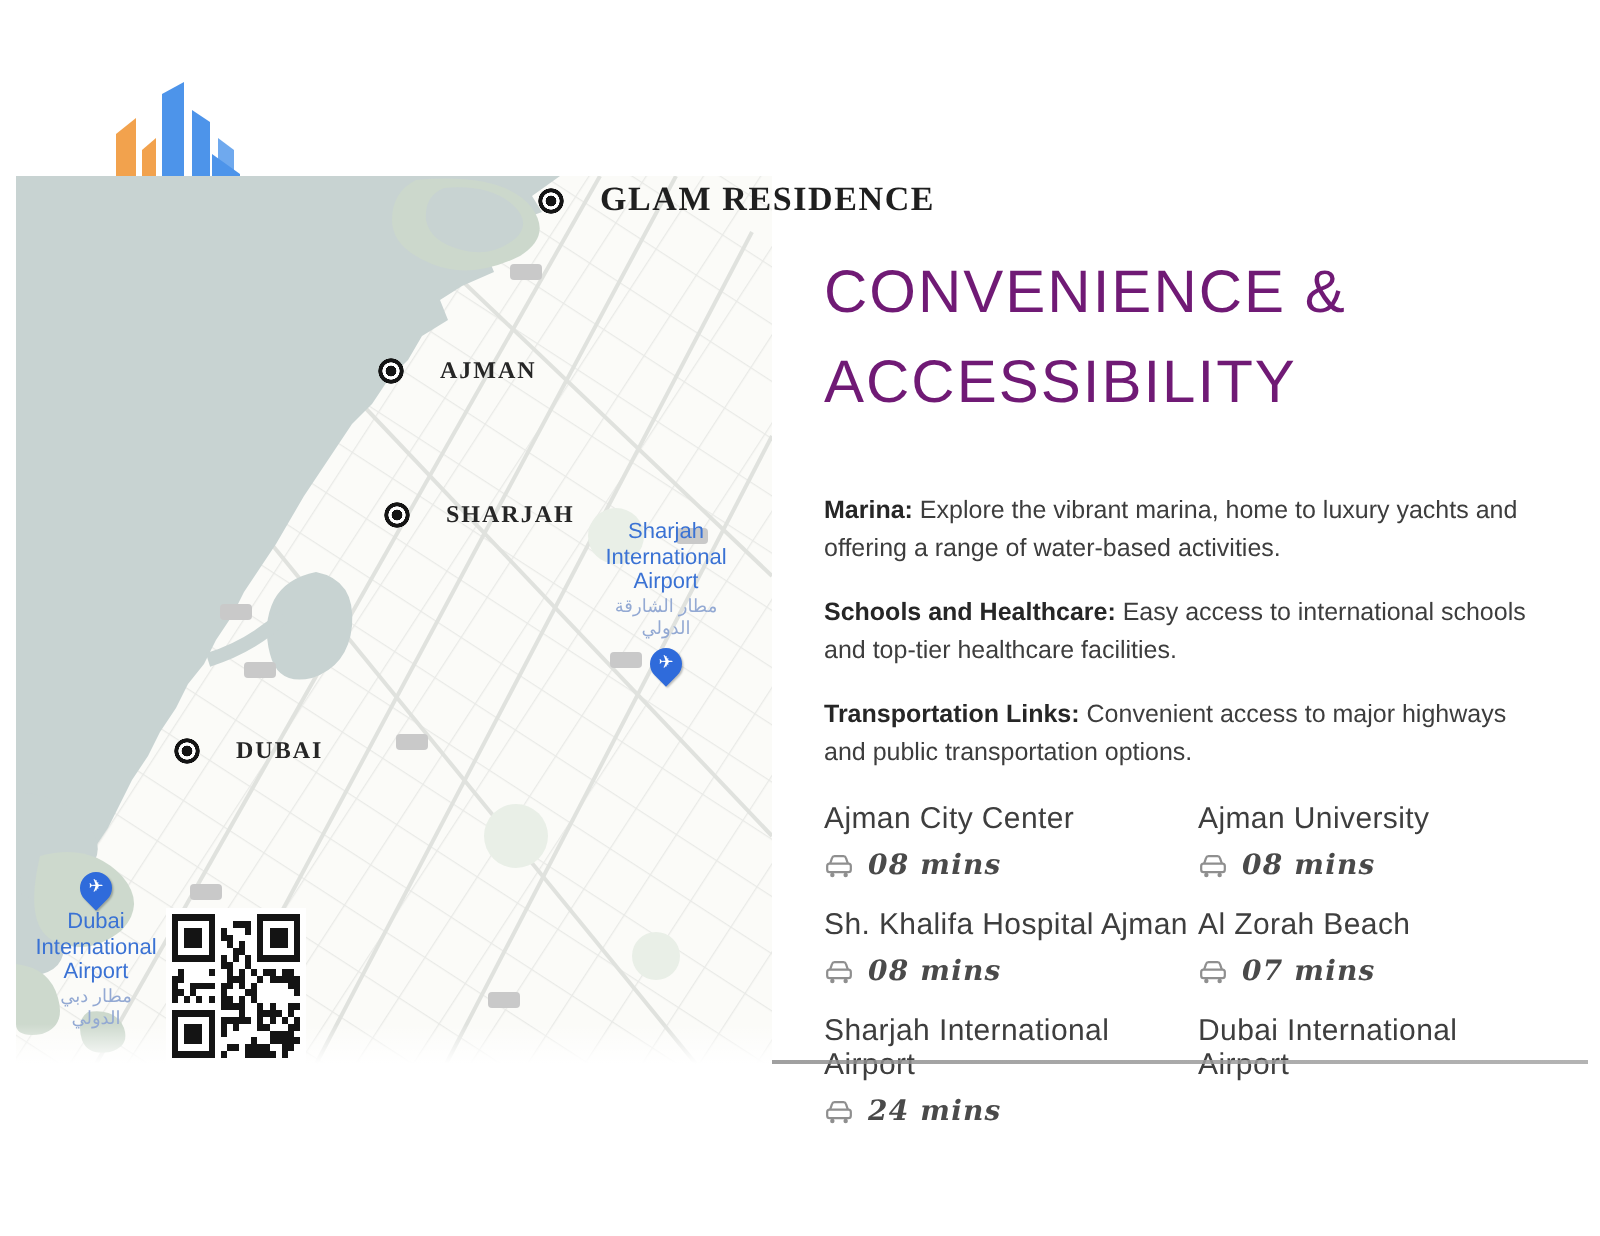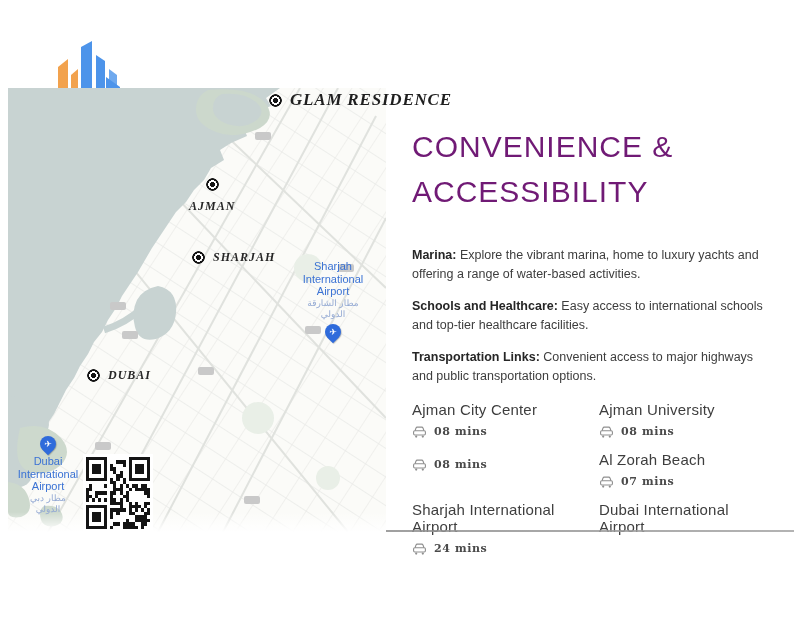--- a/index.html
+++ b/index.html
@@ -9,21 +9,21 @@
 
   
   .logo { position:absolute; left:44px; top:36px; width:84px; height:96px; }
 
   
   .map { position:absolute; left:8px; top:88px; width:378px; height:444px; }
   .map svg.base { position:absolute; left:0; top:0; }
 
   .map-overlay { position:absolute; left:0; top:0; width:100%; height:100%; }
 
-  .poi { position:absolute; display:flex; align-items:center; gap:8px; white-space:nowrap;font-style:italic; }
+  .poi { position:absolute; display:flex; align-items:center; gap:18px; white-space:nowrap; }
   .ring { width:13px; height:13px; border-radius:50%; flex:0 0 auto;
           background:radial-gradient(circle at 50% 50%, #141414 0 2.6px, #ffffff 2.8px 4.2px, #141414 4.4px 6.2px, rgba(0,0,0,0) 6.5px); }
   .city-label { font-family:"Liberation Serif", serif; font-weight:bold; font-size:12px;
                 letter-spacing:1px; color:#262626; }
   .glam-label { font-family:"Liberation Serif", serif; font-weight:bold; font-size:17px;
                 letter-spacing:0.8px; color:#1f1f1f; }
 
   .airport { position:absolute; text-align:center; line-height:1.15; }
   .airport .en { color:#3a72d4; font-size:11px; }
   .airport .ar { color:#93a9d3; font-size:9px; line-height:1.2; }
@@ -39,22 +39,22 @@
   
   .panel { position:absolute; left:412px; top:124px; width:358px; }
   .title { font-size:30px; font-weight:300; letter-spacing:1px; color:#701a75; line-height:1.5; }
   .features { margin-top:32px; }
   .feature { font-size:12.5px; line-height:1.55; color:#3d3d3d; margin-bottom:12px; width:352px; }
   .feature b { color:#262626; }
   .prox-head { margin-top:14px; font-size:16px; font-weight:bold; letter-spacing:1.5px; color:#252525; }
   .prox-grid { margin-top:15px; display:grid; grid-template-columns:187px 171px; row-gap:13px; }
   .prox-item .name { font-size:15px; color:#3e3e3e; letter-spacing:0.2px; }
   .prox-item .time { margin-top:7px; display:flex; align-items:center; gap:7px; }
-  .prox-item .mins { font-family:"DejaVu Serif", serif; font-weight:bold; font-size:11px;
-                     color:#4a4a4a; letter-spacing:0.6px; }
+  .prox-item .mins { font-family:"DejaVu Serif", serif; font-weight:bold; font-size:14px;
+                     color:#4a4a4a; letter-spacing:0.6px;font-style:italic; }
   .car { width:15px; height:12px; flex:0 0 auto; }
 
   .divider { position:absolute; left:386px; top:530px; width:408px; height:2px;
              background:linear-gradient(90deg,#8f8f8f,#a6a6a6); opacity:.85; }
 </style>
 </head>
 <body>
 
 <div class="stage">
 
@@ -130,21 +130,21 @@
       <rect x="0" y="424" width="378" height="20" fill="url(#fadeWhite)"></rect>
     </svg>
 
     <div class="map-overlay">
 
       <div class="poi" style="left:261px; top:2px;">
         <span class="ring"></span>
         <span class="glam-label">GLAM RESIDENCE</span>
       </div>
 
-      <div class="poi" style="left:181px; top:90px;flex-direction:column;">
+      <div class="poi" style="left:181px; top:90px;">
         <span class="ring"></span>
         <span class="city-label">AJMAN</span>
       </div>
       <div class="poi" style="left:184px; top:162px;">
         <span class="ring"></span>
         <span class="city-label">SHARJAH</span>
       </div>
       <div class="poi" style="left:79px; top:280px;">
         <span class="ring"></span>
         <span class="city-label">DUBAI</span>
@@ -440,20 +440,21 @@
                 <path d="M3.2 5.2 L4.2 2.2 Q4.5 1.2 5.6 1.2 h4.8 Q11.5 1.2 11.8 2.2 L12.8 5.2"></path>
                 <rect x="1.6" y="5.2" width="12.8" height="4.6" rx="1.3"></rect>
               </g>
               <circle cx="4.4" cy="11.4" r="1.2" fill="#8f8f8f"></circle>
               <circle cx="11.6" cy="11.4" r="1.2" fill="#8f8f8f"></circle>
             </svg>
           <span class="mins">08 mins</span>
           </div>
       </div>
       <div class="prox-item">
+        <div class="name">Sh. Khalifa Hospital Ajman</div>
         <div class="time">
             <svg class="car" viewBox="0 0 16 13">
               <g fill="none" stroke="#8f8f8f" stroke-width="1.2">
                 <path d="M3.2 5.2 L4.2 2.2 Q4.5 1.2 5.6 1.2 h4.8 Q11.5 1.2 11.8 2.2 L12.8 5.2"></path>
                 <rect x="1.6" y="5.2" width="12.8" height="4.6" rx="1.3"></rect>
               </g>
               <circle cx="4.4" cy="11.4" r="1.2" fill="#8f8f8f"></circle>
               <circle cx="11.6" cy="11.4" r="1.2" fill="#8f8f8f"></circle>
             </svg>
           <span class="mins">08 mins</span>

